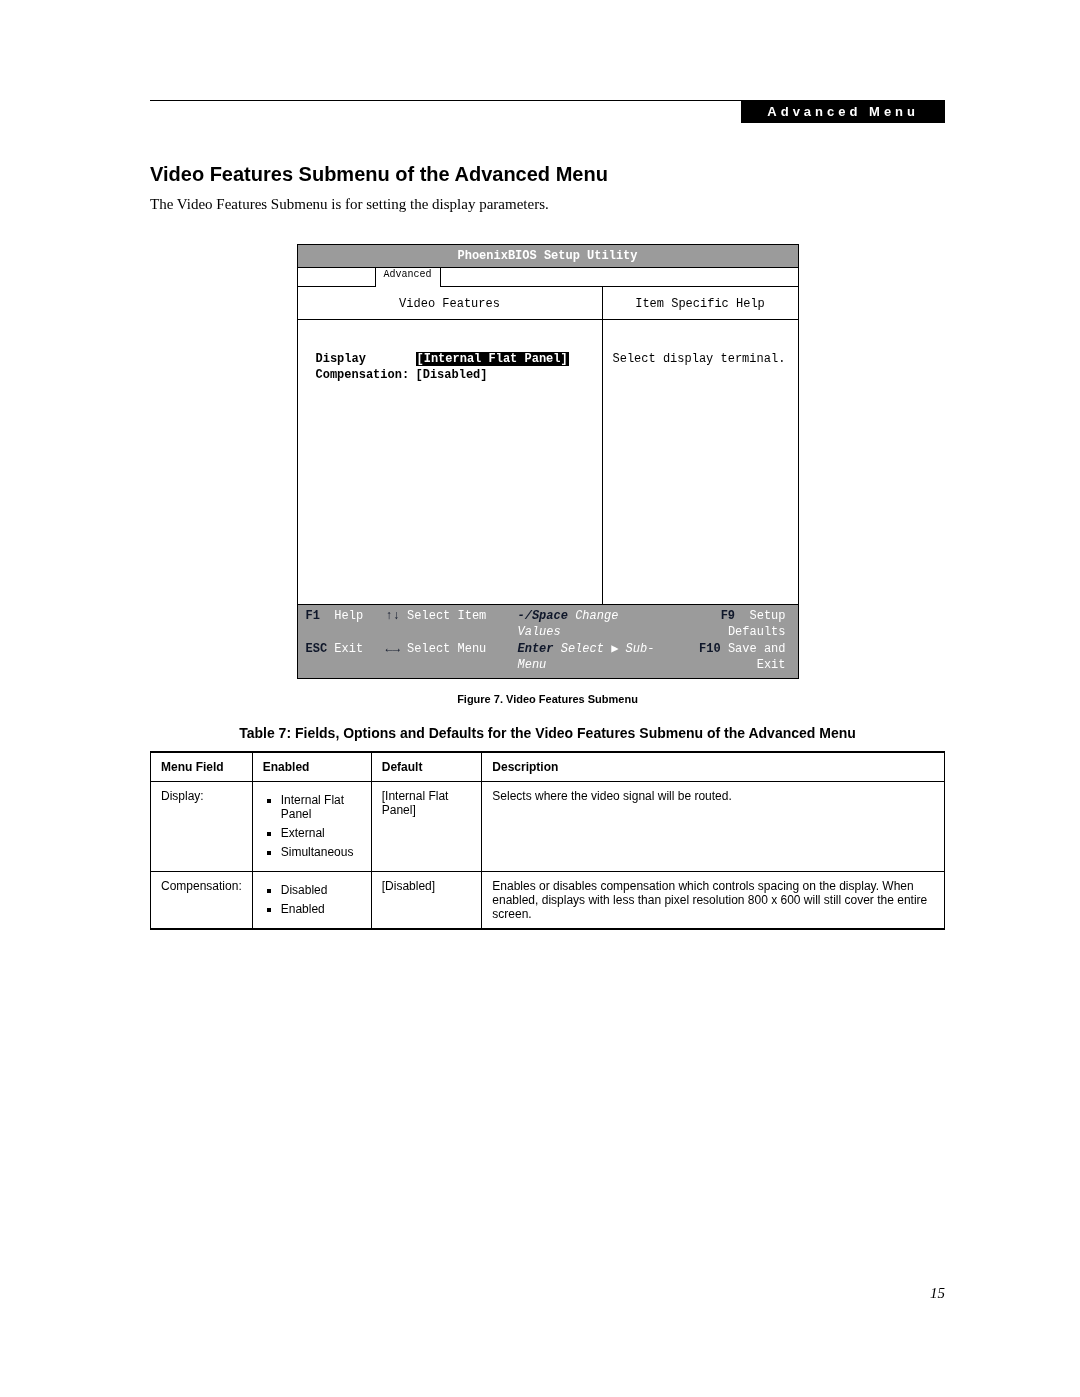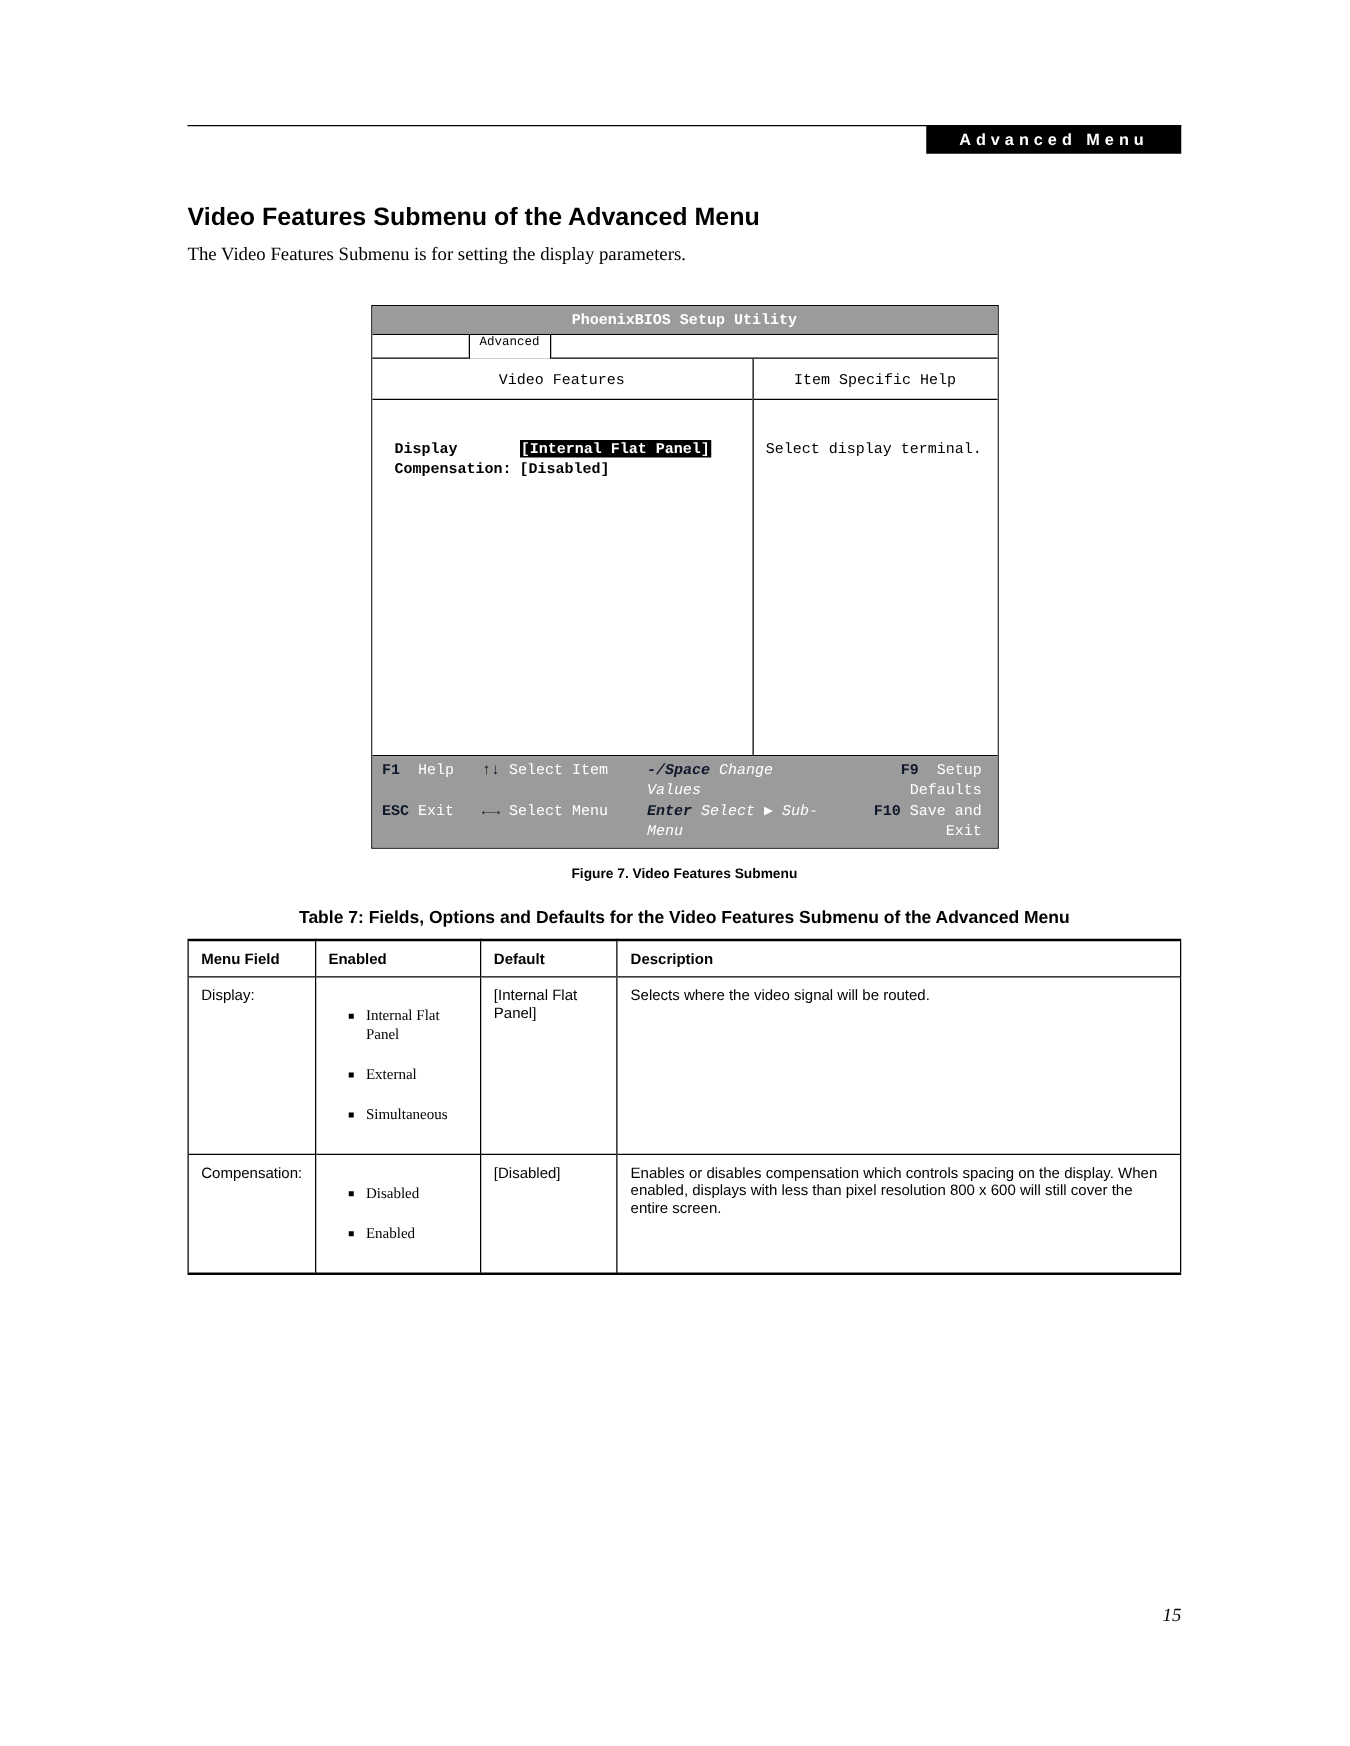--- a/index.html
+++ b/index.html
@@ -178,21 +178,21 @@
   table.options th { font-weight: bold; }
   .col-field { width: 12%; }
   .col-options { width: 15%; }
   .col-default { width: 14%; }
   .col-desc { width: 59%; }
   ul.optlist {
     margin: 0;
     padding-left: 14px;
     list-style: square;
   }
-  ul.optlist li { margin: 16px; padding: 0 0 1px 0; font-family: Liberation Serif, serif; }
+  ul.optlist li { margin: 4px; padding: 0 0 1px 0; }
 
   .page-number {
     position: absolute;
     right: 135px;
     bottom: 95px;
     font-family: Georgia, serif;
     font-style: italic;
     font-size: 15px;
   }
 </style>

